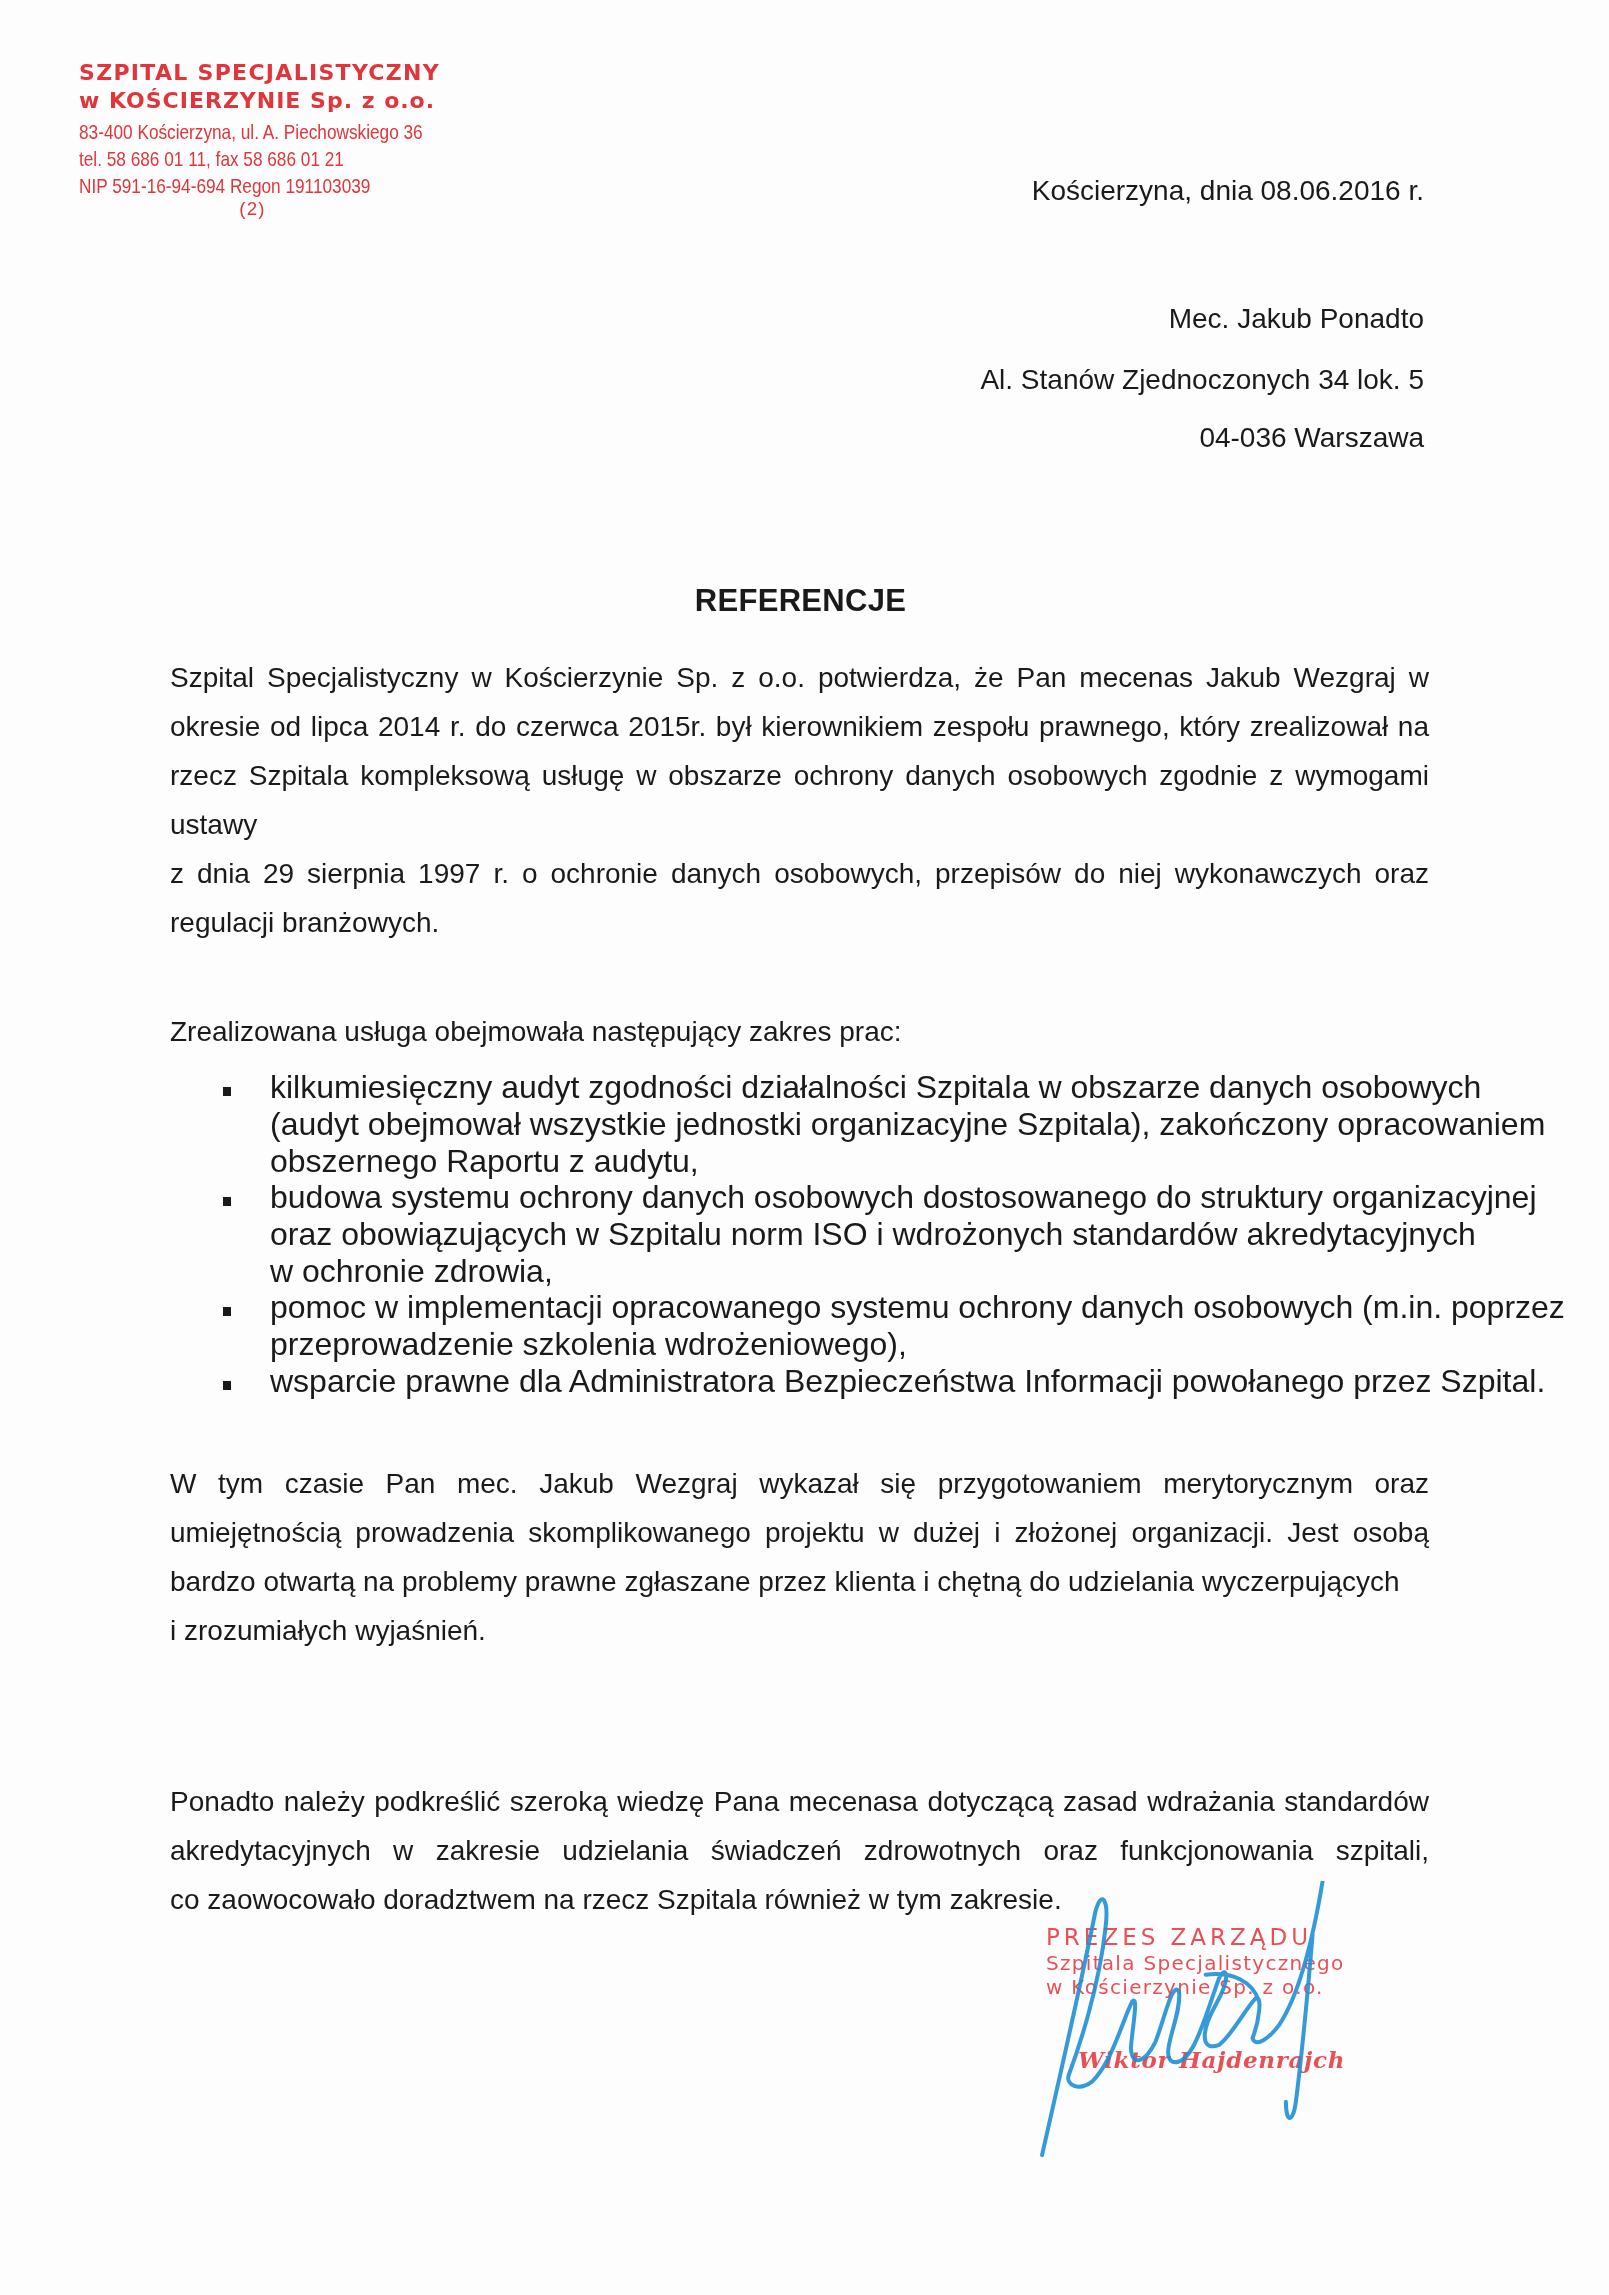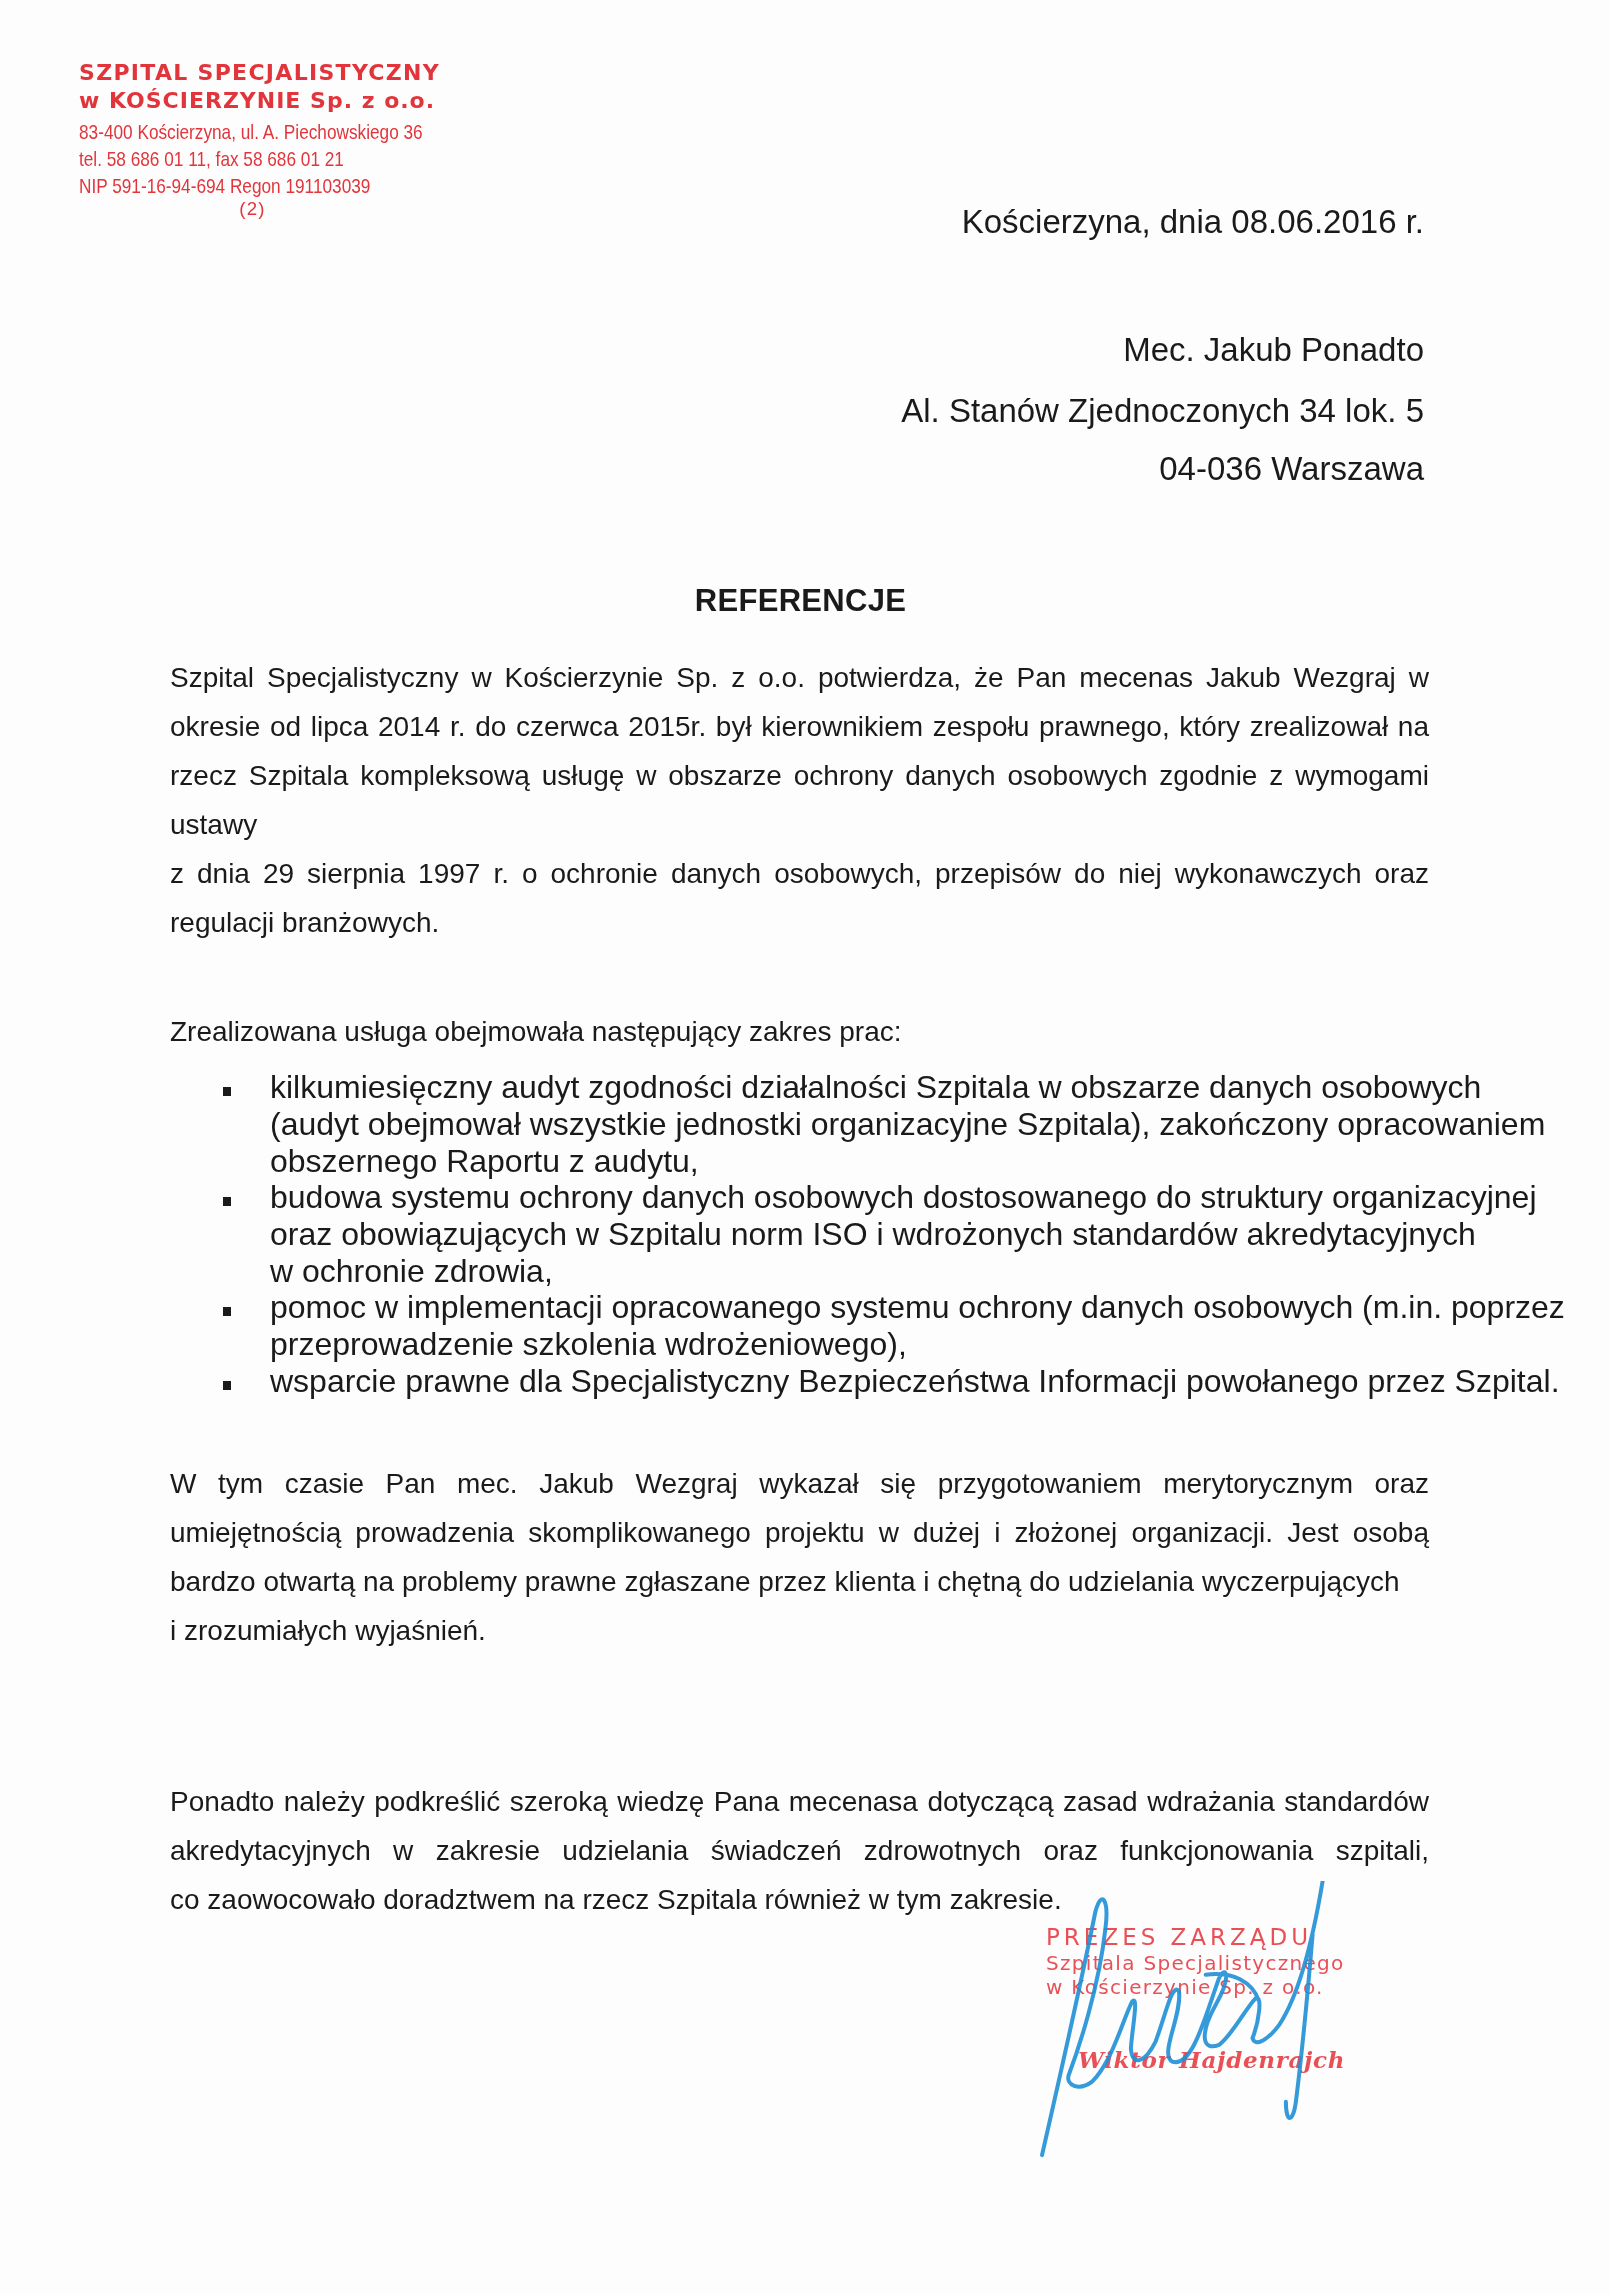--- a/index.html
+++ b/index.html
@@ -23,21 +23,21 @@
   }
   .hdr-stamp .l2 { letter-spacing: 1px; }
   .hdr-stamp .sm {
     font-size: 21px; line-height: 27px; white-space: nowrap;
     transform: scaleX(0.82); transform-origin: left center;
   }
   .hdr-stamp .l3 { margin-top: 2.7px; }
   .hdr-stamp .num { text-align: center; font-size: 18.7px; line-height: 20px; letter-spacing: 1.3px; margin-left: -27px; }
 
   
-  .right { position: absolute; right: 184px; text-align: center; font-size: 33px; white-space: nowrap; margin-top: 28px; }
+  .right { position: absolute; right: 184px; text-align: center; font-size: 28px; white-space: nowrap; }
   .date { top: 175px; }
   .addr1 { top: 303px; }
   .addr2 { top: 364px; }
   .addr3 { top: 422px; }
 
   .title {
     position: absolute; left: 0; width: 1609px; top: 583px; text-align: center;
     font-weight: bold; font-size: 31px; letter-spacing: 0.3px;
   }
   .title span { display: inline-block; margin-left: -8px; }
@@ -122,21 +122,21 @@
       <span class="ln">oraz obowiązujących w Szpitalu norm ISO i wdrożonych standardów akredytacyjnych</span>
       <span class="ln last">w ochronie zdrowia,</span>
     </li>
     <li style="position: absolute; left: 0px; right: 0px; top: 220px;">
       <span class="bullet"></span>
       <span class="ln">pomoc w implementacji opracowanego systemu ochrony danych osobowych (m.in. poprzez</span>
       <span class="ln last">przeprowadzenie szkolenia wdrożeniowego),</span>
     </li>
     <li style="position: absolute; left: 0px; right: 0px; top: 294px;">
       <span class="bullet"></span>
-      <span class="ln last">wsparcie prawne dla Specjalistyczny Bezpieczeństwa Informacji powołanego przez Szpital.</span>
+      <span class="ln last">wsparcie prawne dla Administratora Bezpieczeństwa Informacji powołanego przez Szpital.</span>
     </li>
   </ul>
 
   <div class="para p3">
     <span class="ln">W tym czasie Pan mec. Jakub Wezgraj wykazał się przygotowaniem merytorycznym oraz</span>
     <span class="ln">umiejętnością prowadzenia skomplikowanego projektu w dużej i złożonej organizacji. Jest osobą</span>
     <span class="ln last">bardzo otwartą na problemy prawne zgłaszane przez klienta i chętną do udzielania wyczerpujących</span>
     <span class="ln last">i zrozumiałych wyjaśnień.</span>
   </div>
 

